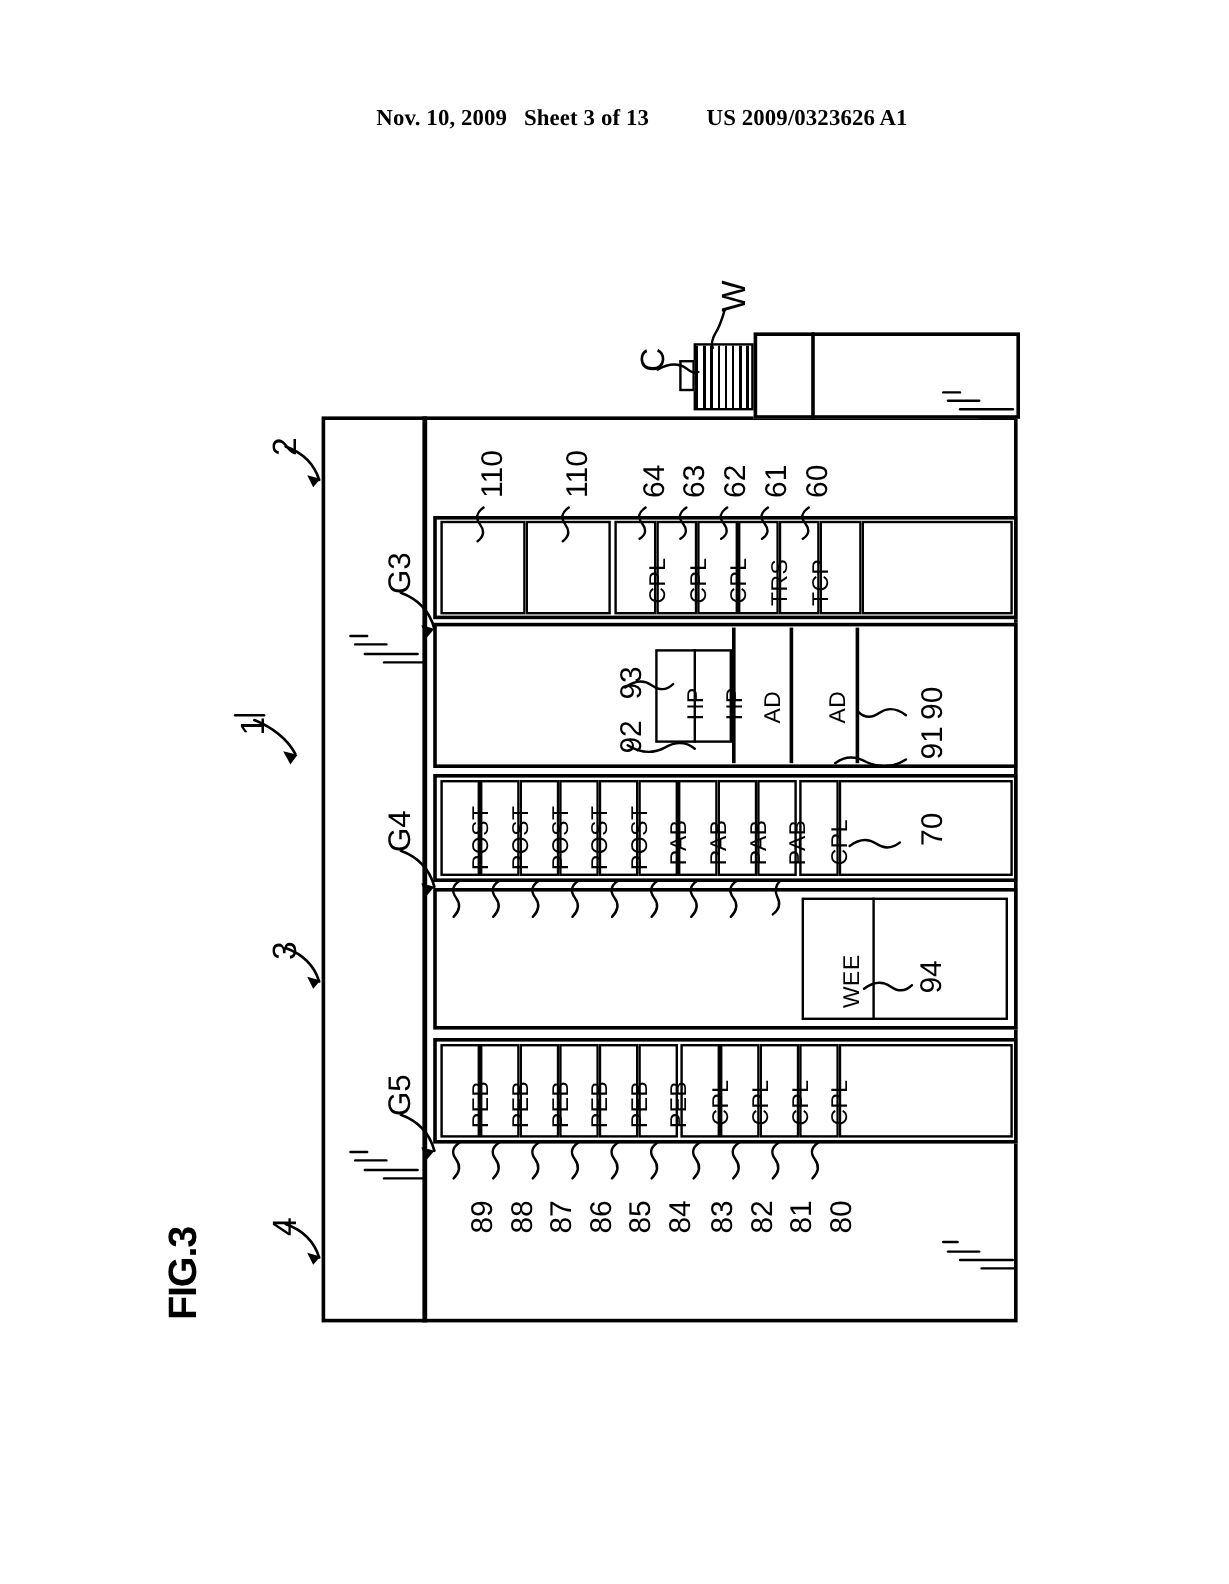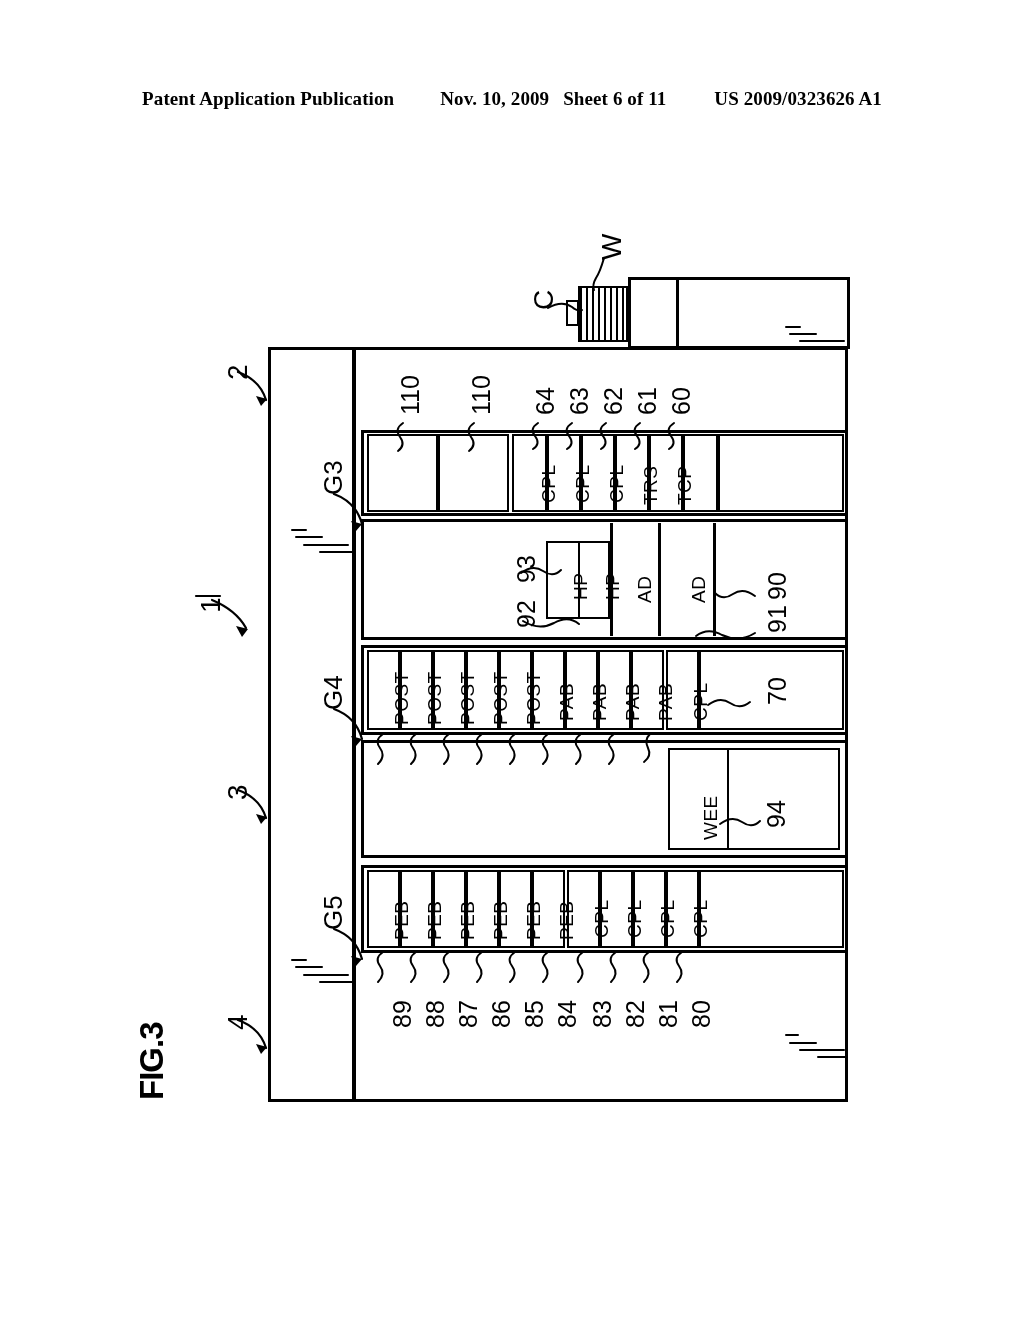--- a/index.html
+++ b/index.html
@@ -56,25 +56,24 @@
   
   .stripes{position:absolute;box-sizing:border-box;border:2.5px solid #000;background:
      repeating-linear-gradient(to right,#000 0 2px,#fff 2px 6px);}
 
   svg.ov{position:absolute;left:0;top:0;width:1024px;height:1320px;overflow:visible;pointer-events:none;}
 </style>
 </head>
 <body>
 
 <div id="pubHeader">
-  <span class="hseg">Patent Application Publication</span>
   <span class="gap1"></span>
   <span class="hseg">Nov. 10, 2009</span>
   <span class="gap2"></span>
-  <span class="hseg">Sheet 6 of 11</span>
+  <span class="hseg">Sheet 3 of 13</span>
   <span class="gap3"></span>
   <span class="hseg">US 2009/0323626 A1</span>
 </div>
 
 <div id="figLabel">FIG.3</div>
 
 <div id="drawing">
 
   <div class="bx b3" style="left:268px;top:347px;width:580px;height:755px;"></div>
 

